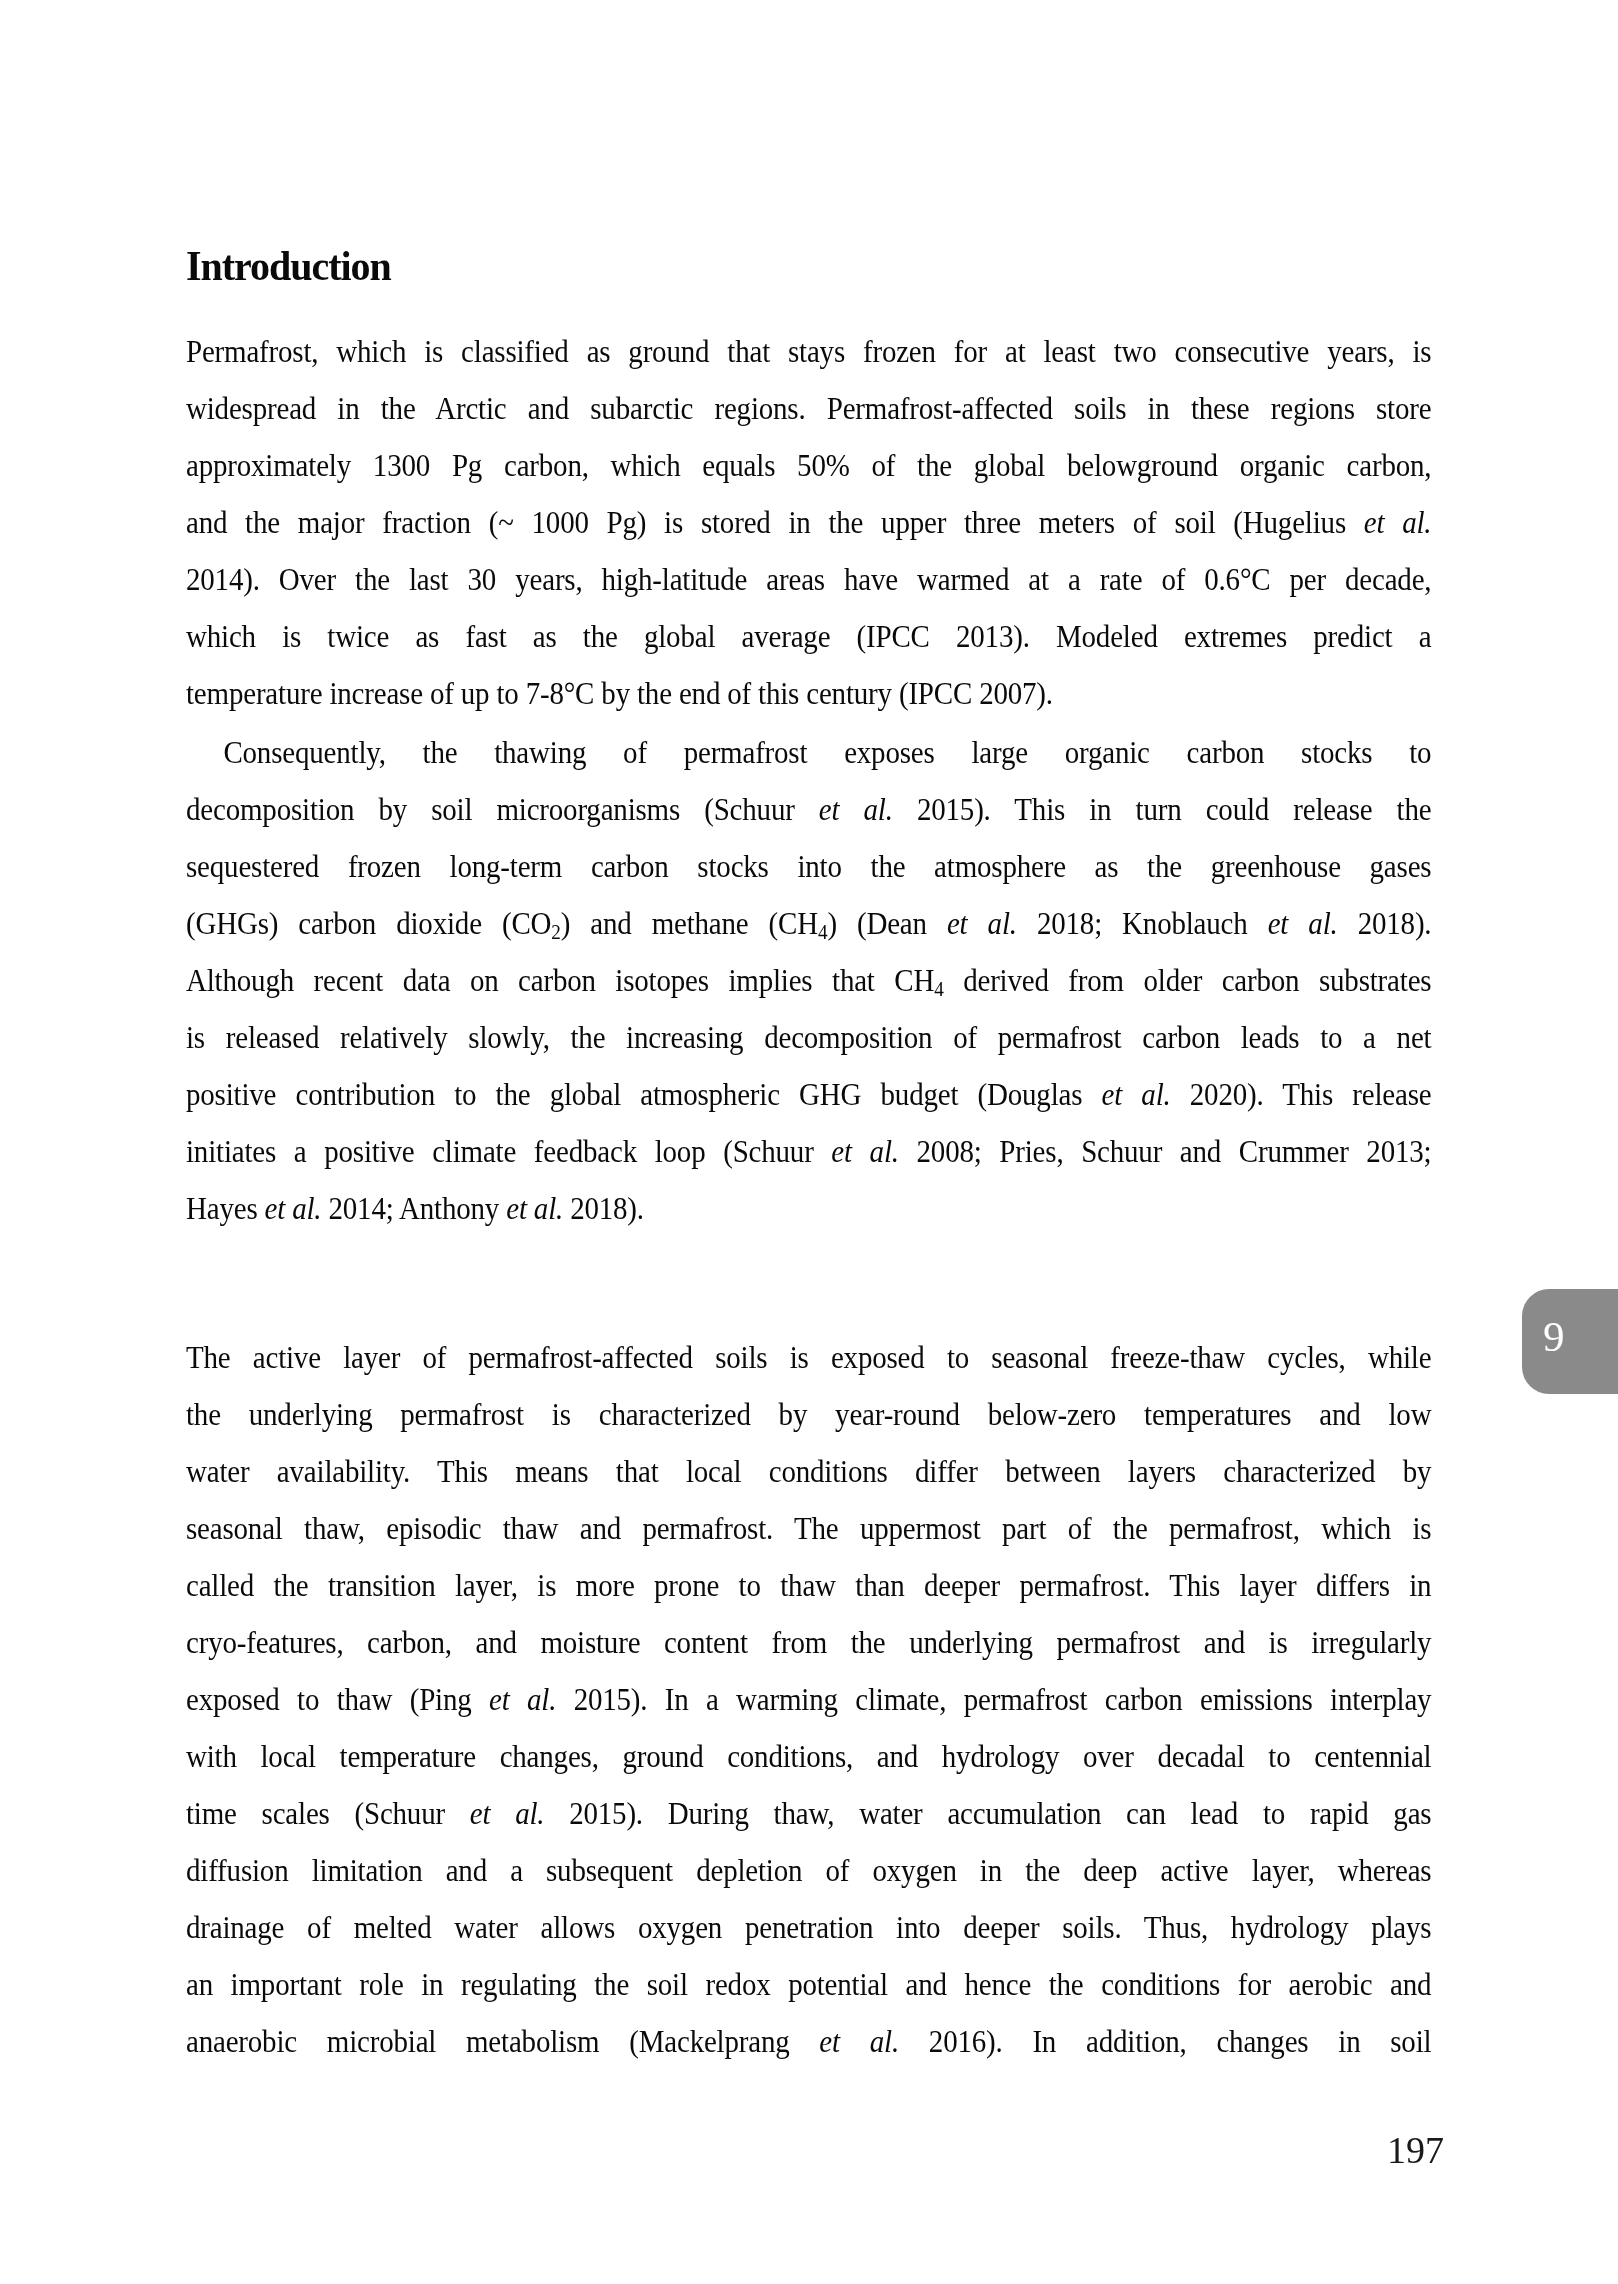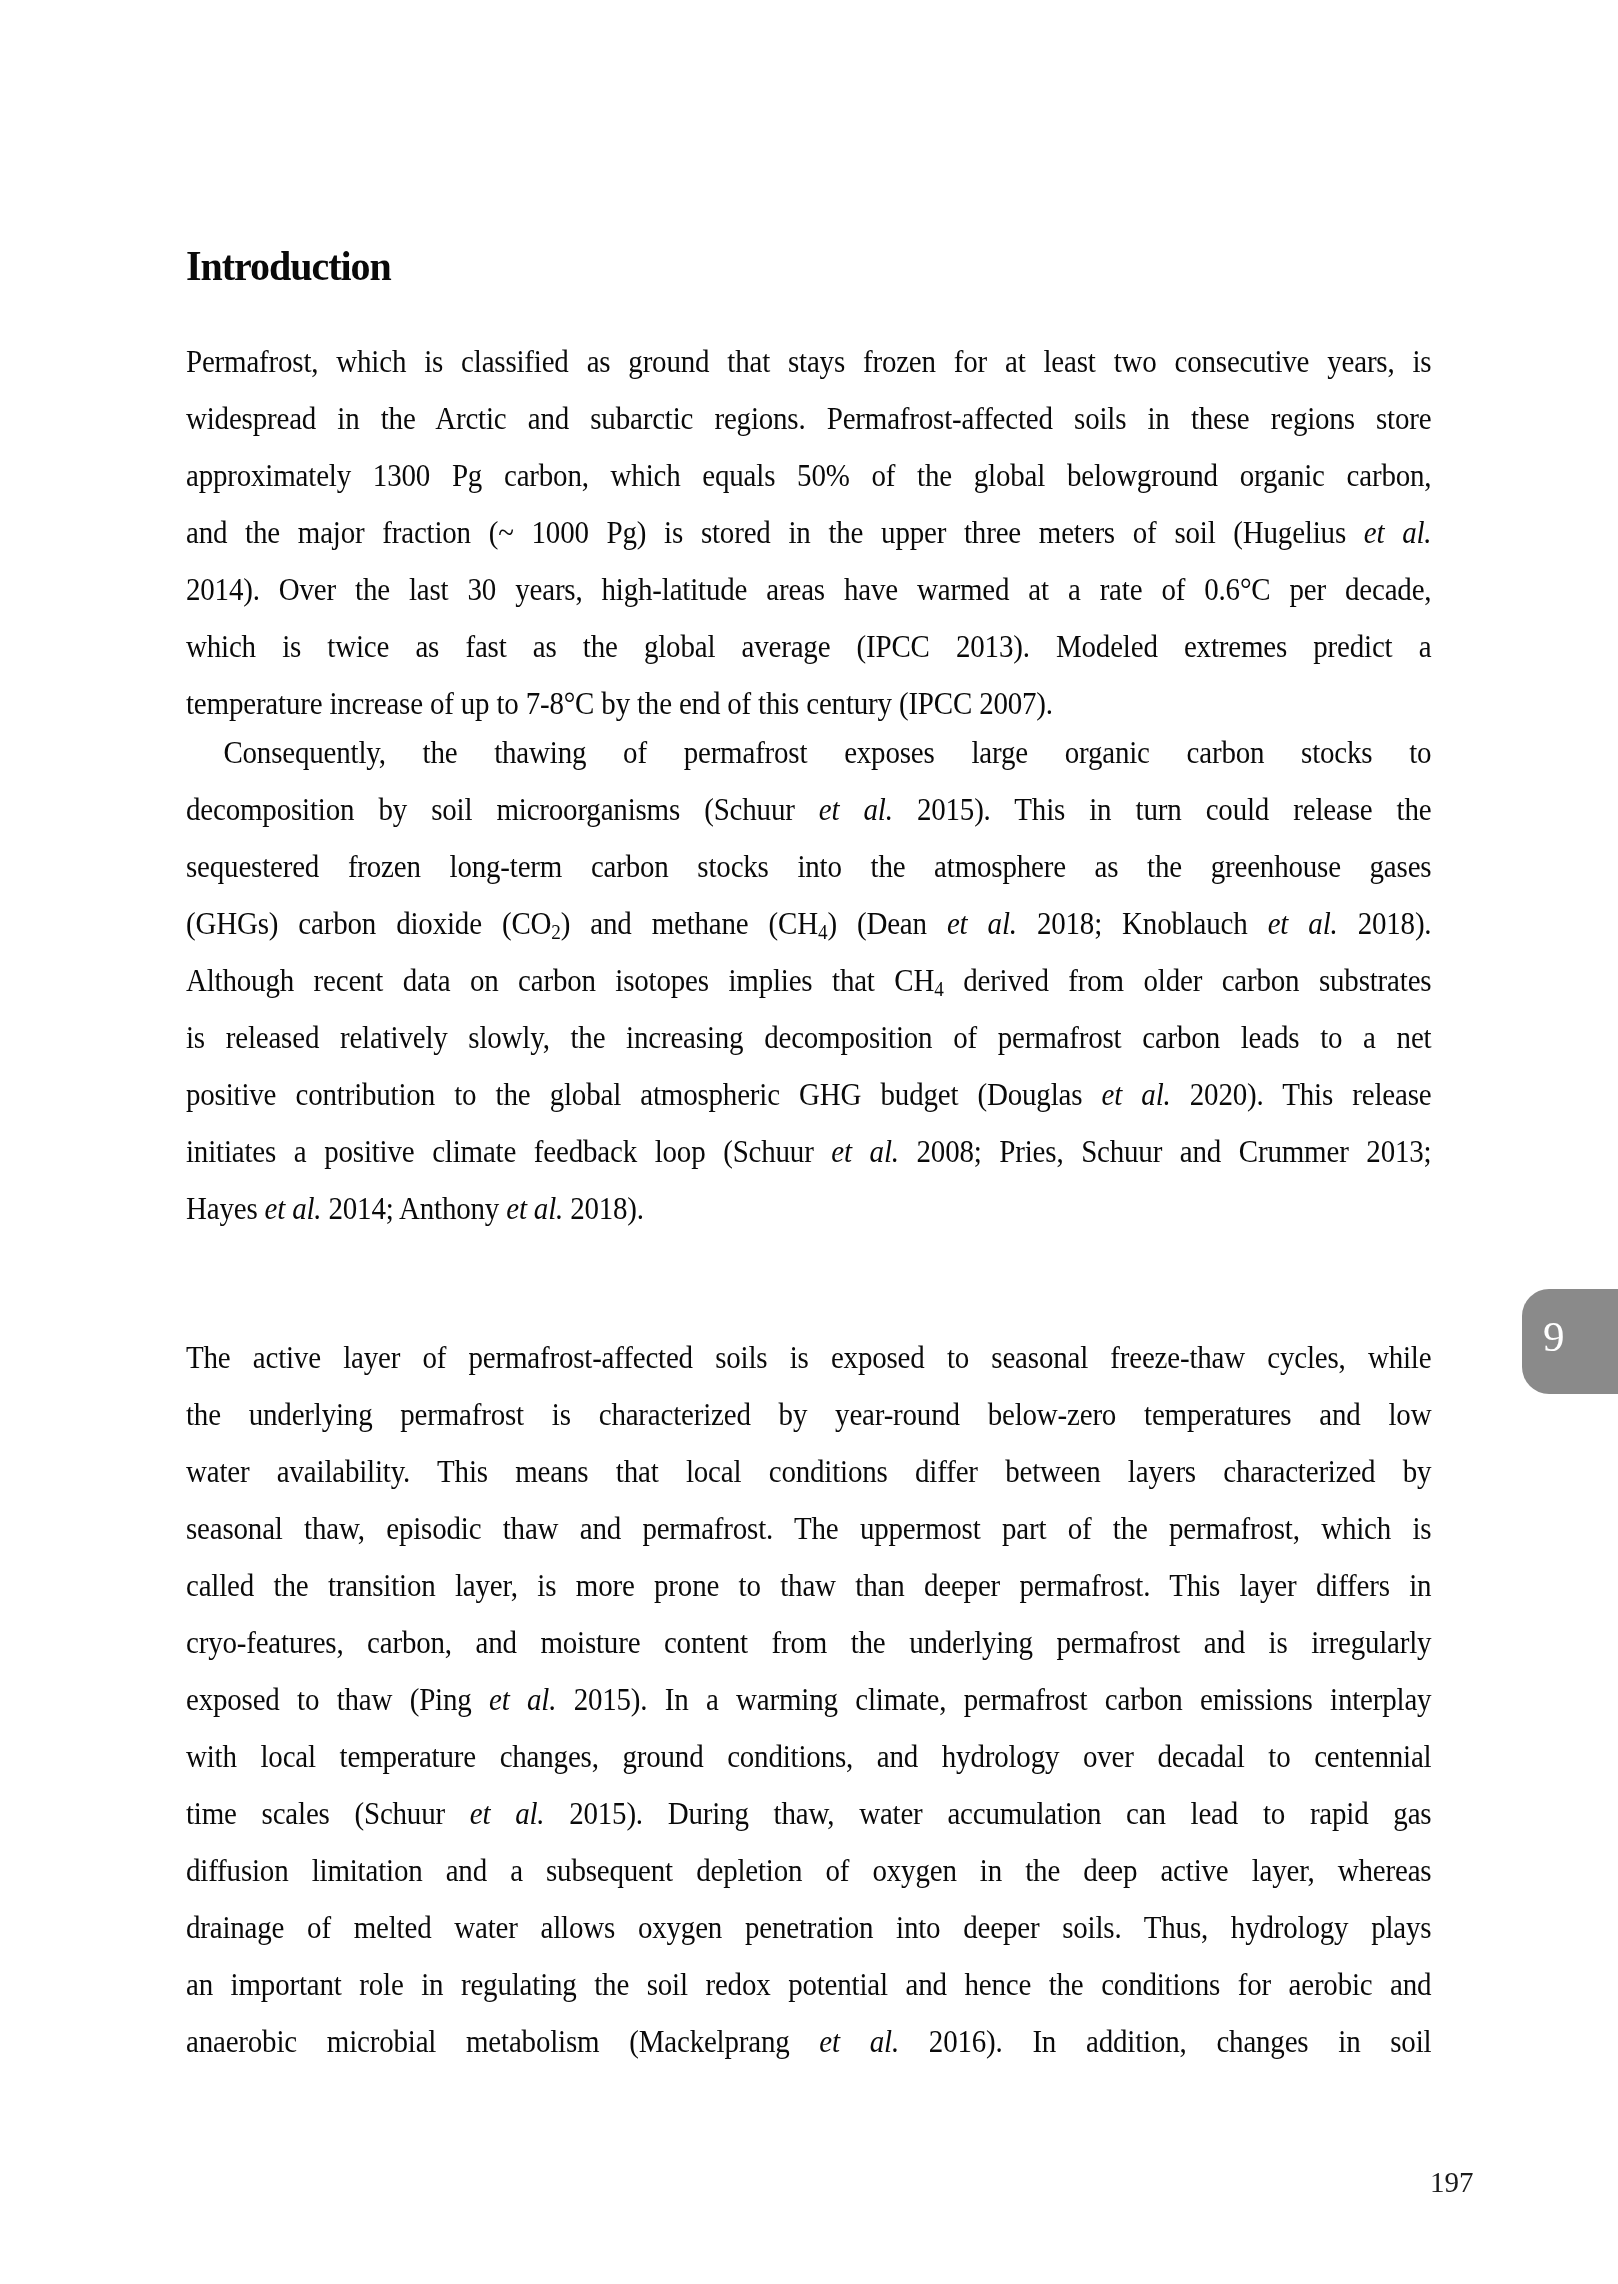--- a/index.html
+++ b/index.html
@@ -60,21 +60,21 @@
   .line.indent {
     padding-left: 40px;
     box-sizing: border-box;
   }
   .line i { font-style: italic; }
   .line sub {
     font-size: 20.5px;
     vertical-align: -4.6px;
     line-height: 0;
   }
-  #para1 { top: 333px; }
+  #para1 { top: 323px; }
   #para2 { top: 724px; }
   #para3 { top: 1329px; }
 
   .chapter-tab {
     position: absolute;
     left: 1522px;
     top: 1289px;
     width: 107px;
     height: 105px;
     background: #8a8a8a;
@@ -84,27 +84,26 @@
     position: absolute;
     left: 21px;
     top: 26px;
     font-family: "Liberation Serif", "DejaVu Serif", serif;
     font-size: 43px;
     line-height: 1;
     color: #ffffff;
   }
   .page-number {
     position: absolute;
-    left: 1430px;
+    left: 1387px;
     top: 2131px;
     font-family: "Liberation Serif", "DejaVu Serif", serif;
-    font-size: 29px;
+    font-size: 38px;
     line-height: 1;
     color: #1a1a1a;
-    margin-top: 37px;
   }
 </style>
 </head>
 <body>
 
 <div class="page">
 
   <h1 class="heading">Introduction</h1>
 
   <div class="text-block" id="para1">

